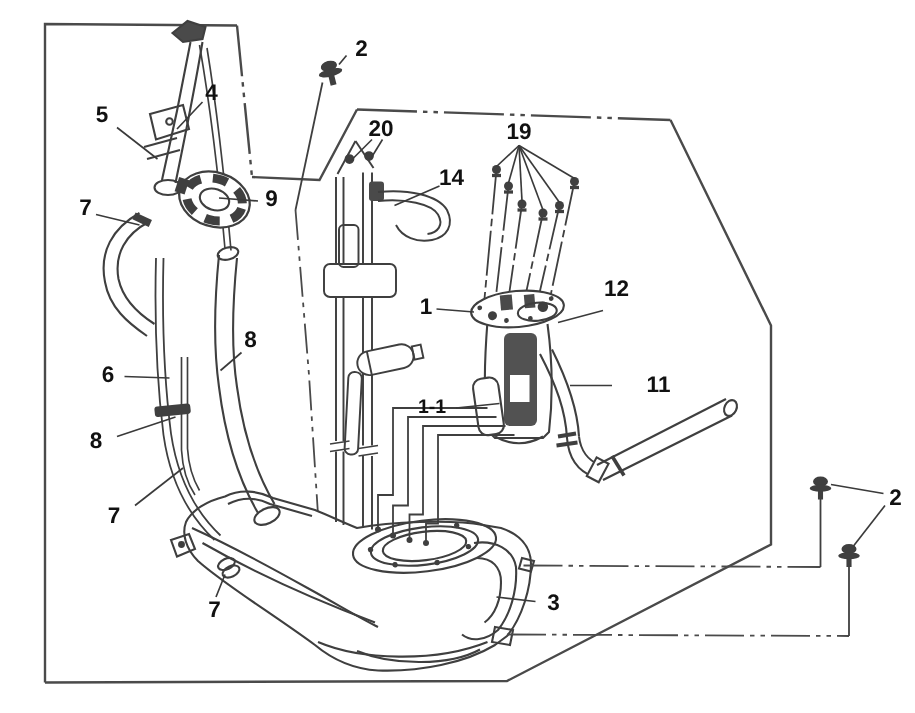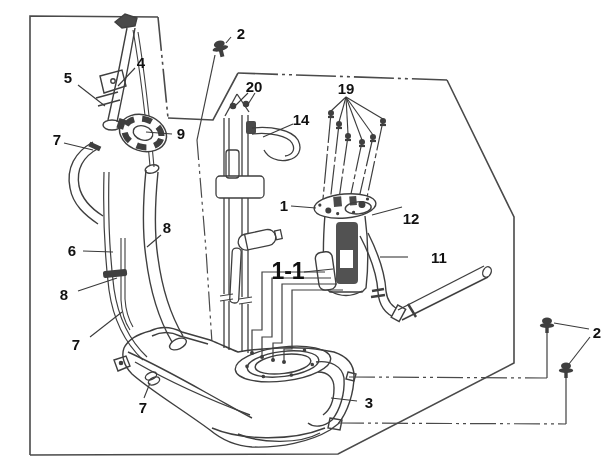--- a/index.html
+++ b/index.html
@@ -2,21 +2,21 @@
 <html><head>
 <meta charset="utf-8">
 <style>
   html,body{margin:0;padding:0;background:#fff;}
   #stage{position:relative;width:610px;height:475px;background:#ffffff;overflow:hidden;
          font-family:"Liberation Sans",sans-serif;}
   #art{position:absolute;left:0;top:0;}
   .callout{position:absolute;transform:translate(-50%,-50%);color:#111111;
            font-weight:700;font-size:15px;letter-spacing:0;line-height:1;
            font-family:"Liberation Sans",sans-serif;user-select:none;}
-  .callout.big{font-size:23px;font-weight:800;}
+  .callout.big{font-size:13px;font-weight:800;}
 </style>
 </head>
 <body>
 
 <div id="stage">
 
 <svg id="art" width="610" height="475" viewBox="0 0 610 475">
 
   <g fill="none" stroke="#4a4a4a" stroke-width="1.6">
     <path d="M30,455 L30,16 L158,17"></path>
@@ -294,21 +294,21 @@
 
   <span class="callout" style="left:241px;top:33px">2</span>
   <span class="callout" style="left:141px;top:62px">4</span>
   <span class="callout" style="left:68px;top:77px">5</span>
   <span class="callout" style="left:181px;top:133px">9</span>
   <span class="callout" style="left:57px;top:139px">7</span>
   <span class="callout" style="left:254px;top:86px">20</span>
   <span class="callout" style="left:301px;top:119px">14</span>
   <span class="callout" style="left:346px;top:88px">19</span>
   <span class="callout" style="left:284px;top:205px">1</span>
-  <span class="callout" style="left:411px;top:218px">12</span>
+  <span class="callout" style="left:411px;top:193px">12</span>
   <span class="callout" style="left:167px;top:227px">8</span>
   <span class="callout" style="left:72px;top:250px">6</span>
   <span class="callout" style="left:439px;top:257px">11</span>
   <span class="callout big" style="left:288px;top:271px">1-1</span>
   <span class="callout" style="left:64px;top:294px">8</span>
   <span class="callout" style="left:76px;top:344px">7</span>
   <span class="callout" style="left:143px;top:407px">7</span>
   <span class="callout" style="left:369px;top:402px">3</span>
   <span class="callout" style="left:597px;top:332px">2</span>
 </div>

